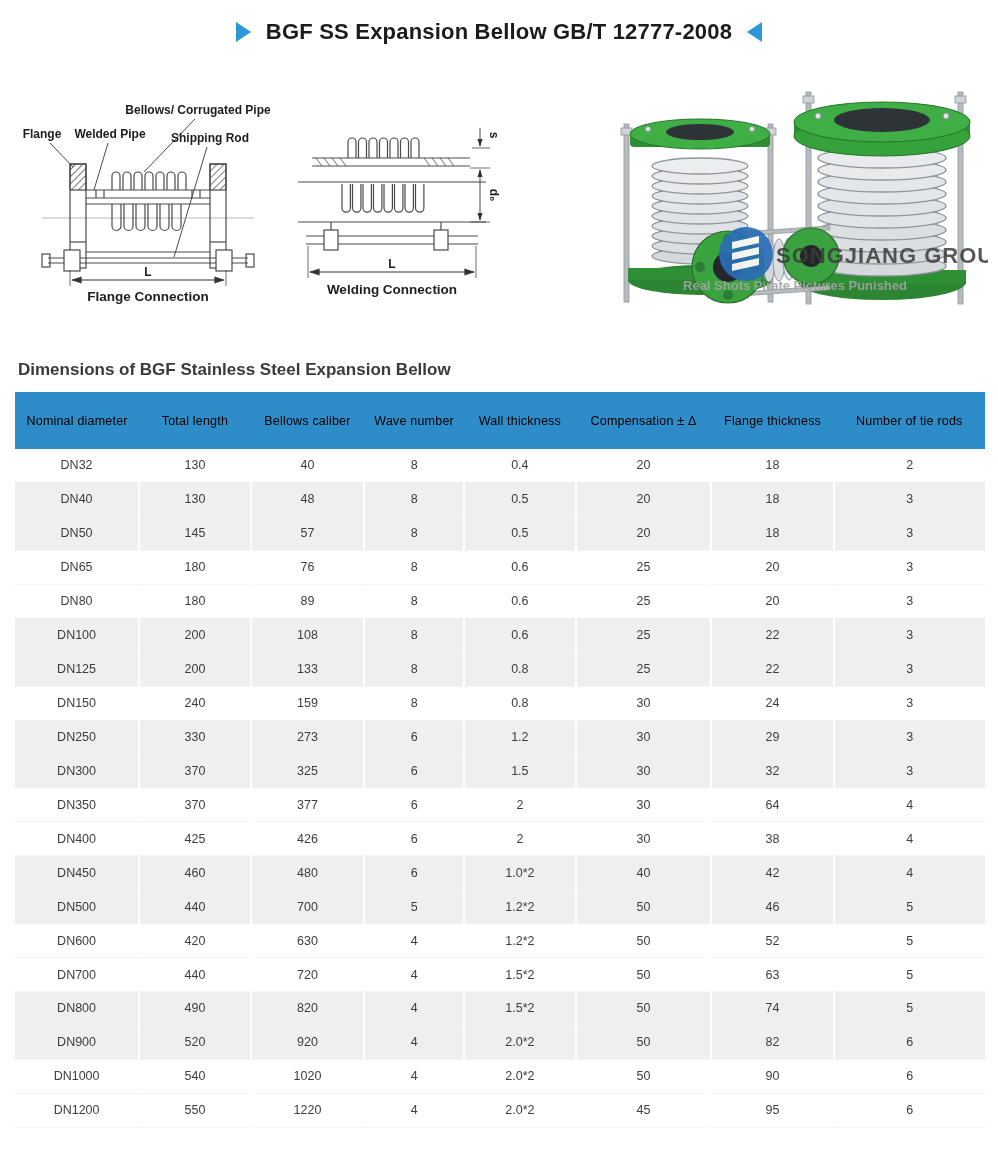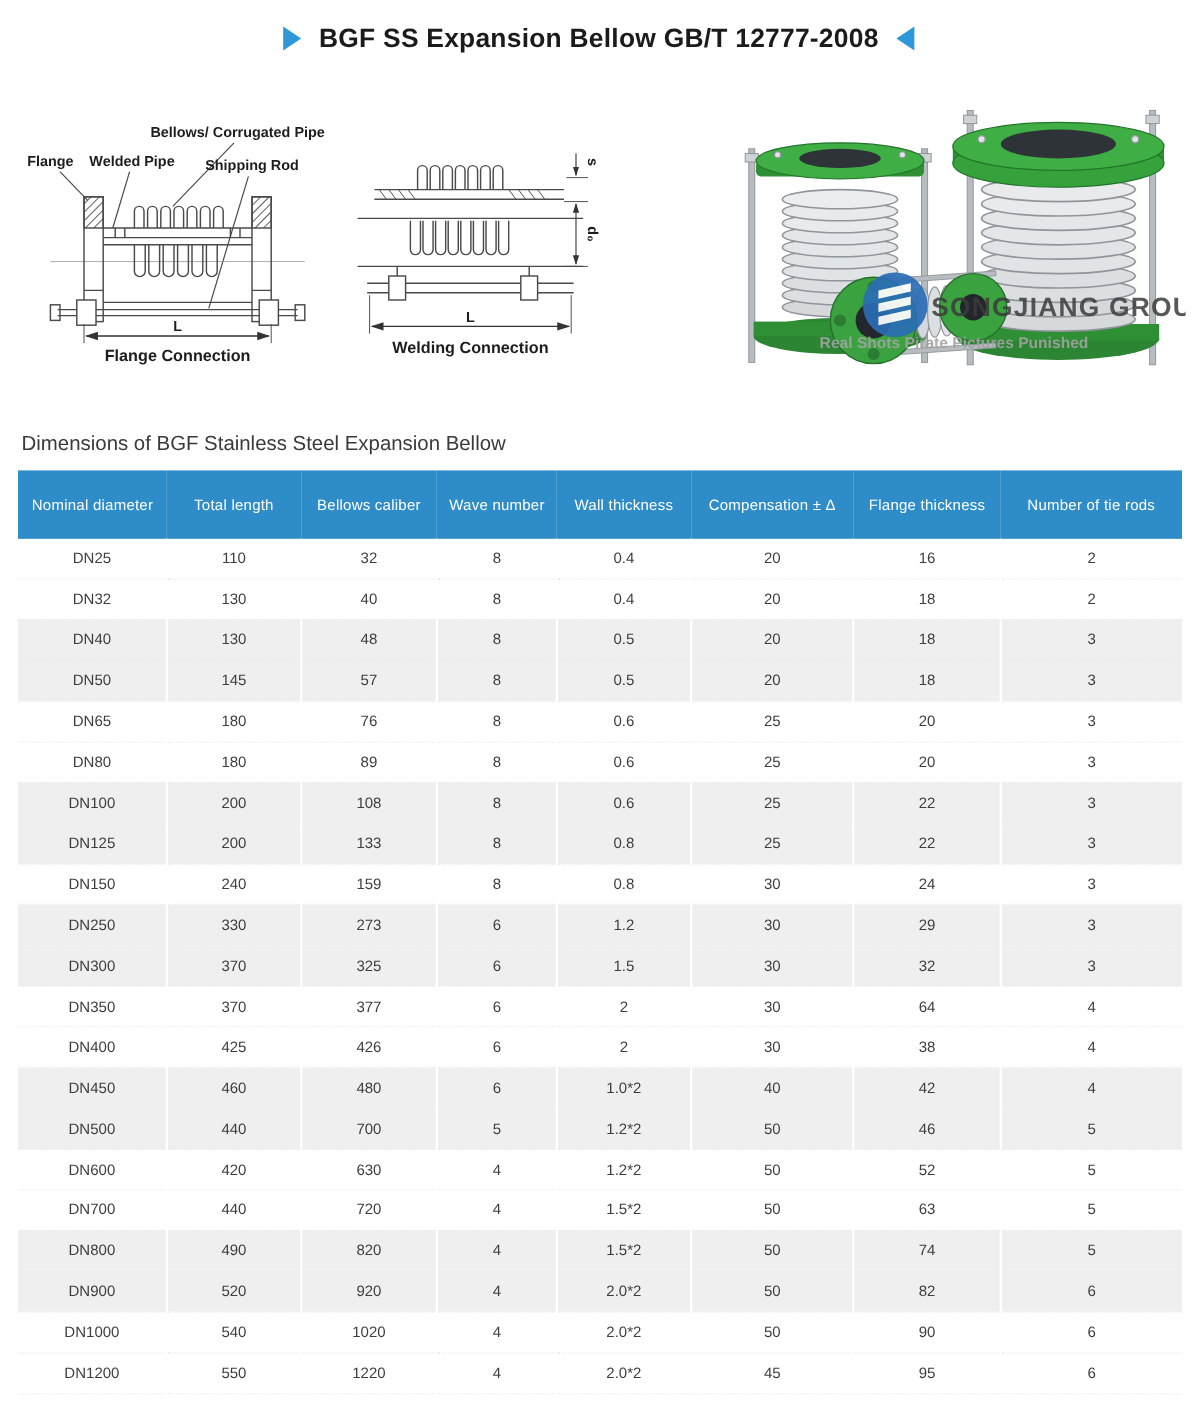--- a/index.html
+++ b/index.html
@@ -17,29 +17,29 @@
   .fig{position:absolute;}
   #fig-flange{left:12px;top:100px;width:272px;height:208px;}
   #fig-welding{left:284px;top:124px;width:216px;height:186px;}
   #fig-photo{left:560px;top:84px;width:428px;height:238px;}
   svg text{font-family:"Liberation Sans","DejaVu Sans",sans-serif;}
   .dwg-label{font-size:12px;font-weight:700;fill:#1d1d1d;}
   .dwg-caption{font-size:13.5px;font-weight:700;fill:#1d1d1d;}
   .dim-label{font-size:12px;font-weight:700;fill:#1d1d1d;}
 
   
-  .section-heading{position:absolute;left:18px;top:360px;font-size:17px;font-weight:400;color:#3a3a3a;}
+  .section-heading{position:absolute;left:18px;top:360px;font-size:17px;font-weight:700;color:#3a3a3a;}
 
   
   .spec-table{position:absolute;left:15px;top:392px;width:970px;border-collapse:collapse;table-layout:fixed;}
   .spec-table col.c1{width:12.8%}.spec-table col.c2{width:11.5%}
   .spec-table col.c3{width:11.7%}.spec-table col.c4{width:10.3%}
   .spec-table col.c5{width:11.5%}.spec-table col.c6{width:14.0%}
   .spec-table col.c7{width:12.6%}.spec-table col.c8{width:15.6%}
-  .spec-table thead th{background:#2E8CC8;color:#ffffff;font-weight:400;font-size:12.5px;
+  .spec-table thead th{background:#2E8CC8;color:#000000;font-weight:400;font-size:12.5px;
     height:55px;text-align:center;letter-spacing:.2px;}
   .spec-table tbody td{height:32.95px;text-align:center;font-size:12.5px;color:#3d3d3d;
     border-bottom:1px dotted #ececec;border-right:2px solid #ffffff;padding:0;}
   .spec-table tbody td:last-child{border-right:none;}
   .spec-table tbody tr.alt td{background:#EFEFEF;}
 </style>
 </head>
 <body>
 
 <div class="title-bar">
@@ -288,30 +288,20 @@
         <th>Bellows caliber</th>
         <th>Wave number</th>
         <th>Wall thickness</th>
         <th>Compensation ± Δ</th>
         <th>Flange thickness</th>
         <th>Number of tie rods</th>
       </tr>
   </thead>
   <tbody>
       <tr>
-        <td>DN25</td>
-        <td>110</td>
-        <td>32</td>
-        <td>8</td>
-        <td>0.4</td>
-        <td>20</td>
-        <td>16</td>
-        <td>2</td>
-      </tr>
-      <tr>
         <td>DN32</td>
         <td>130</td>
         <td>40</td>
         <td>8</td>
         <td>0.4</td>
         <td>20</td>
         <td>18</td>
         <td>2</td>
       </tr>
       <tr class="alt">

